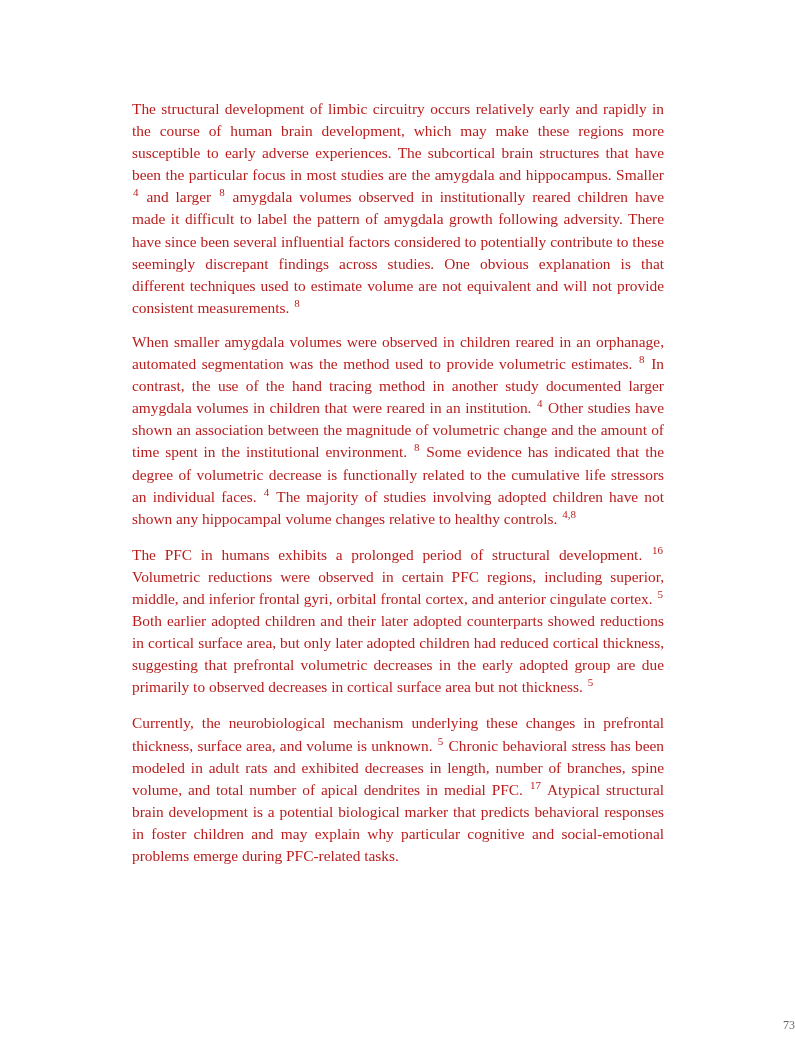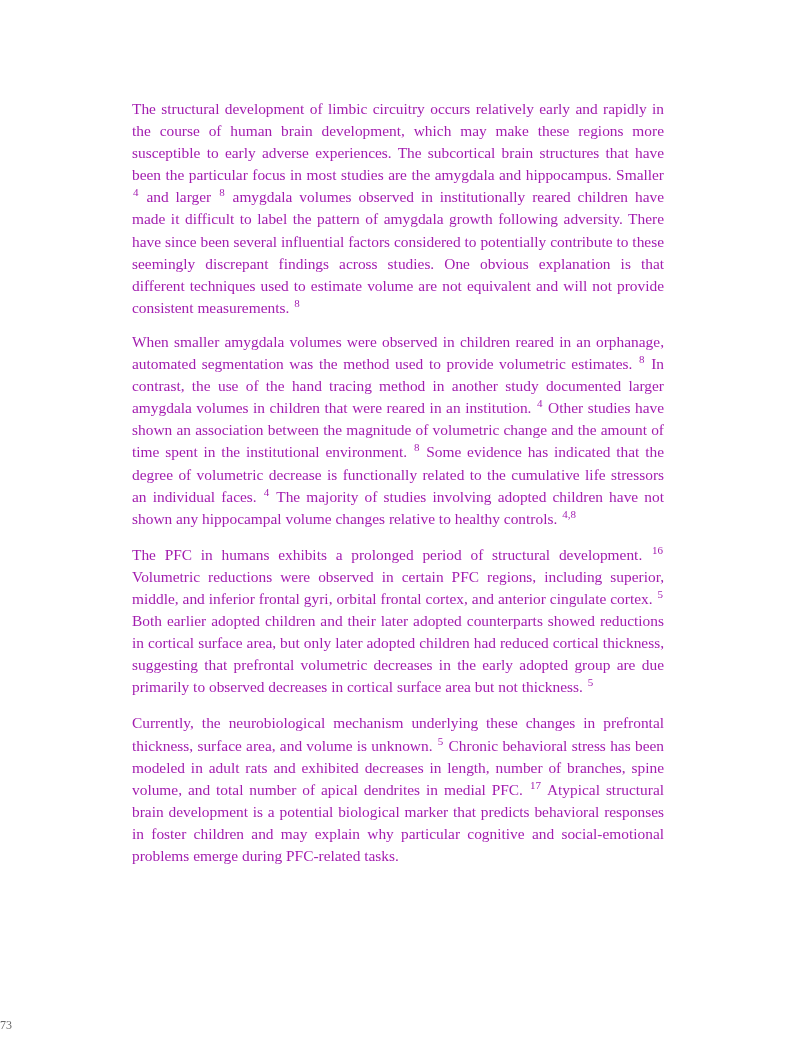--- a/index.html
+++ b/index.html
@@ -1,26 +1,26 @@
 <!DOCTYPE html>
 <html><head>
   <meta charset="utf-8">
   <style>
     html, body { margin: 0; padding: 0; background: #ffffff; }
     body { width: 795px; height: 1063px; position: relative; overflow: hidden; }
     .page {
       position: absolute; left: 132px; top: 98px; width: 532px;
       font-family: "Liberation Serif", "DejaVu Serif", serif;
-      font-size: 15.4px; line-height: 22.1px; color: #a21caf;
+      font-size: 15.4px; line-height: 22.1px; color: #b91c1c;
     }
     .para { margin: 0 0 14px 0; text-align: justify; }
     .para.p1 { margin-bottom: 12px; }
     sup { font-size: 11px; line-height: 0; vertical-align: 6px; padding: 0 1px; }
     .page-number {
-      position: absolute; left: 0; width: 795px; top: 1018px; text-align: left;
+      position: absolute; left: 0; width: 795px; top: 1018px; text-align: right;
       font-family: "Liberation Serif", "DejaVu Serif", serif; font-size: 12px; color: #666;
     }
   </style>
 </head>
 <body>
 
 <div class="page">
   <p class="para p1"><span>The structural development of limbic circuitry occurs relatively early and rapidly in the course of human brain development, which may make these regions more susceptible to early adverse experiences. The subcortical brain structures that have been the particular focus in most studies are the amygdala and hippocampus. Smaller </span><sup>4</sup><span> and larger </span><sup>8</sup><span> amygdala volumes observed in institutionally reared children have made it difficult to label the pattern of amygdala growth following adversity. There have since been several influential factors considered to potentially contribute to these seemingly discrepant findings across studies. One obvious explanation is that different techniques used to estimate volume are not equivalent and will not provide consistent measurements. </span><sup>8</sup></p>
   <p class="para"><span>When smaller amygdala volumes were observed in children reared in an orphanage, automated segmentation was the method used to provide volumetric estimates. </span><sup>8</sup><span> In contrast, the use of the hand tracing method in another study documented larger amygdala volumes in children that were reared in an institution. </span><sup>4</sup><span> Other studies have shown an association between the magnitude of volumetric change and the amount of time spent in the institutional environment. </span><sup>8</sup><span> Some evidence has indicated that the degree of volumetric decrease is functionally related to the cumulative life stressors an individual faces. </span><sup>4</sup><span> The majority of studies involving adopted children have not shown any hippocampal volume changes relative to healthy controls. </span><sup>4,8</sup></p>
   <p class="para"><span>The PFC in humans exhibits a prolonged period of structural development. </span><sup>16</sup><span> Volumetric reductions were observed in certain PFC regions, including superior, middle, and inferior frontal gyri, orbital frontal cortex, and anterior cingulate cortex. </span><sup>5</sup><span> Both earlier adopted children and their later adopted counterparts showed reductions in cortical surface area, but only later adopted children had reduced cortical thickness, suggesting that prefrontal volumetric decreases in the early adopted group are due primarily to observed decreases in cortical surface area but not thickness. </span><sup>5</sup></p>

